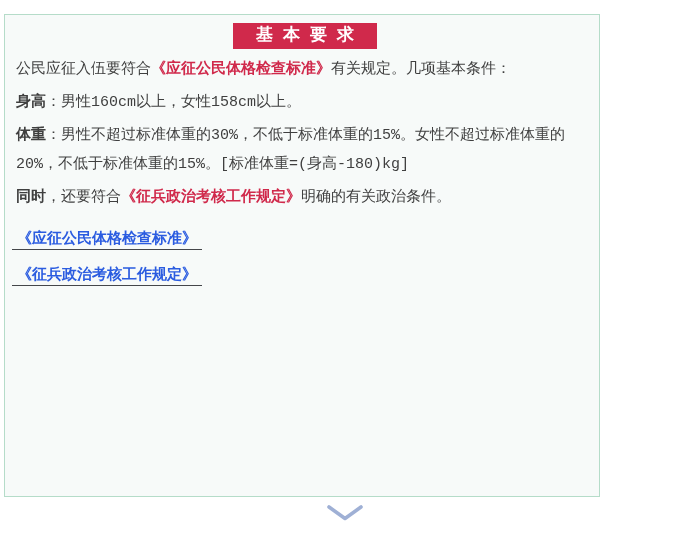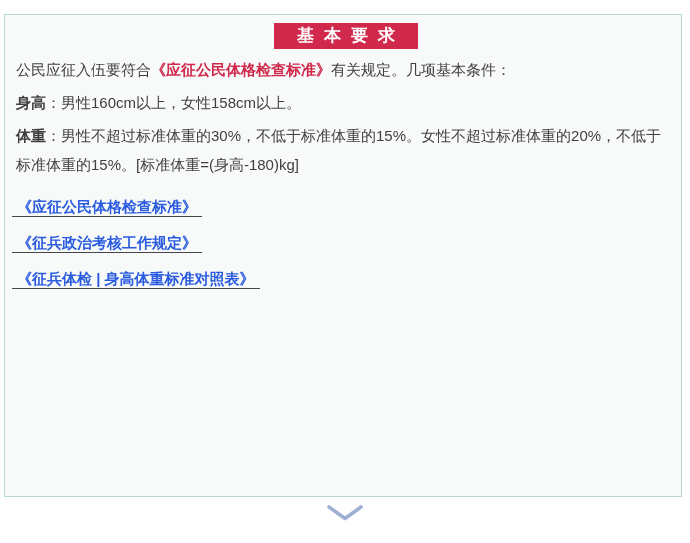--- a/index.html
+++ b/index.html
@@ -14,26 +14,27 @@
   * { box-sizing: border-box; }
   html, body {
     margin: 0; padding: 0;
     width: 690px; height: 543px;
     background: #ffffff;
     font-family: "Liberation Sans", "DejaVu Sans", sans-serif;
     overflow: hidden;
   }
   .panel {
     margin: 14px 0 0 4px;
-    width: 678px;
+    width: 596px;
     height: 483px;
     border: 1px solid var(--border_green);
     background: var(--panel_bg);
     padding: 8px 1px 0 7px;
     overflow: hidden;
+    font-family: Liberation Mono, monospace;
   }
   .banner {
     width: max-content;
     margin: 0 auto;
     background: var(--accent_red);
     color: #ffffff;
     font-size: 17px;
     font-weight: bold;
     line-height: 20px;
     padding: 3px 13px 3px 23px;
@@ -86,25 +87,25 @@
   <div class="content">
 
     <p><span>公民应征入伍要符合</span><span class="red">《应征公民体格检查标准》</span><span>有关规定。几项基本条件：</span></p>
 
     <p><span class="lbl">身高</span><span>：男性160cm以上，女性158cm以上。</span></p>
 
     <p><span class="lbl">体重</span><span>：男性不超过标准体重的30%，不低于标准体重的15%。女性不超过标准体重的20%，不低于标准体重的15%。[标准体重=(身高-180)kg]</span></p>
 
 
 
+    <p><span class="lbl">同时</span><span>，还要符合</span><span class="red">《征兵政治考核工作规定》</span><span>明确的有关政治条件。</span></p>
 
     <div class="links">
       <div class="link-row"><span class="u"><a class="doc-link">《应征公民体格检查标准》</a></span></div>
       <div class="link-row"><span class="u"><a class="doc-link">《征兵政治考核工作规定》</a></span></div>
-      <div class="link-row"><span class="u"><a class="doc-link">《征兵体检 | 身高体重标准对照表》</a></span></div>
     </div>
 
   </div>
 </div>
 
 <div class="chevron-wrap">
   <svg width="38" height="18" viewBox="0 0 38 18">
     <polyline points="3,3 19,14.5 35,3" fill="none" stroke="currentColor" stroke-width="3.6" stroke-linecap="round" stroke-linejoin="round"></polyline>
   </svg>
 </div>

